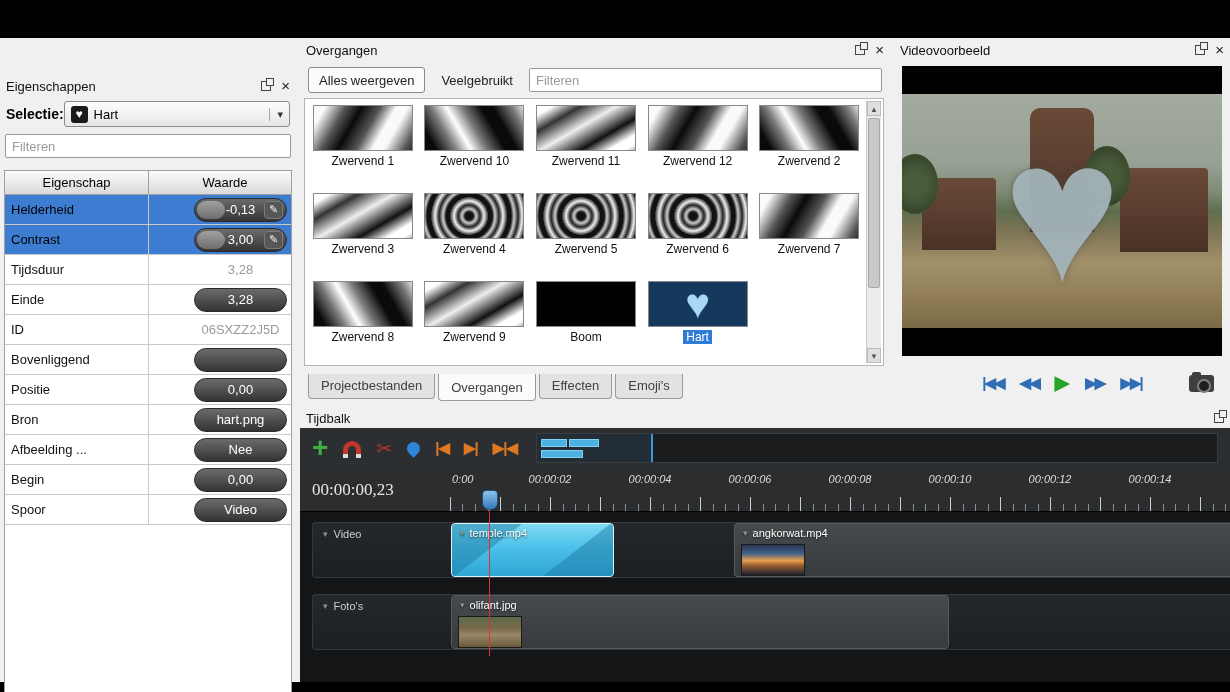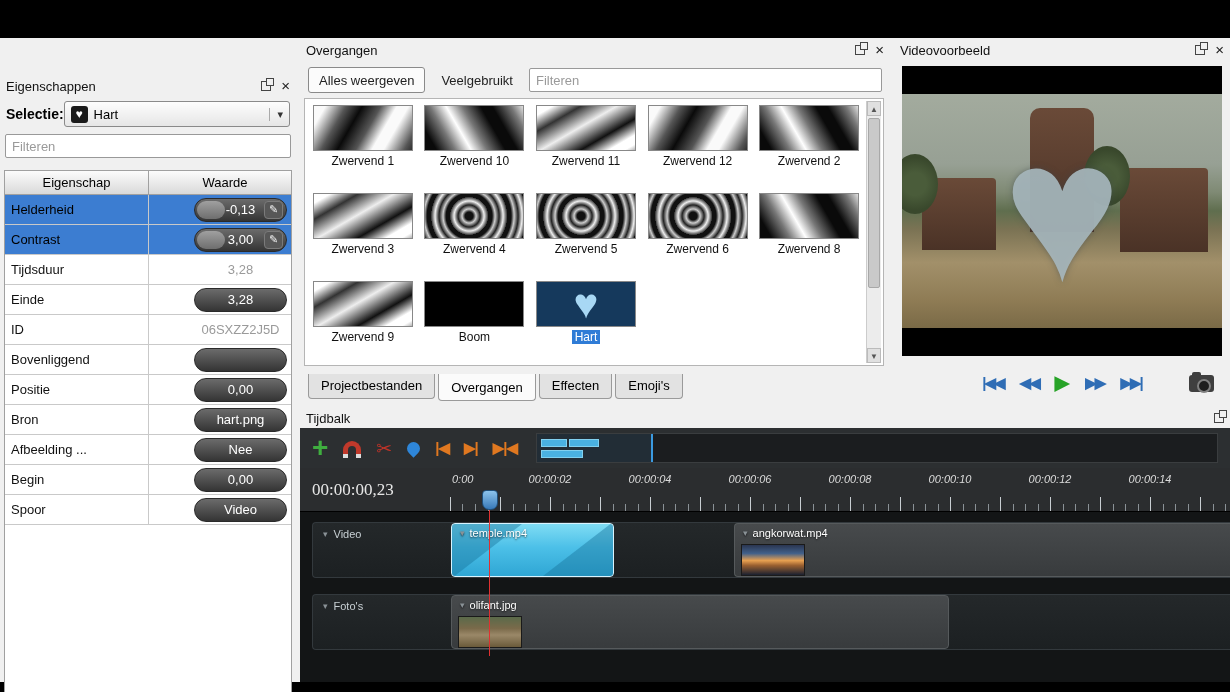--- a/index.html
+++ b/index.html
@@ -55,21 +55,21 @@
   .pz-c { background:repeating-linear-gradient(150deg,#fff 0 8px,#333 22px,#eee 40px,#111 60px,#fff 74px); }
   .pz-n { background:repeating-radial-gradient(circle at 45% 50%,#111 0 4px,#ccc 7px,#222 11px,#eee 15px,#333 19px); }
   .p-boom { background:#000; }
   .p-hart { background:#15395c; }
   .p-hart .hart-glyph { color:#a8d8f4; font-size:42px; line-height:1; }
   .vscroll { position:absolute; top:2px; bottom:2px; right:2px; width:15px; background:#ececec; border-left:1px solid #ccc; }
   .vs-btn { height:15px; font-size:8px; text-align:center; color:#555; line-height:15px; background:#e0e0e0; border:1px solid #bbb; }
   .vs-btn.down { position:absolute; bottom:0; left:0; right:0; }
   .vs-thumb { position:absolute; left:1px; right:1px; top:17px; height:170px; background:#c9c9c9; border:1px solid #a8a8a8; border-radius:2px; }
   .bottom-tabs { position:absolute; left:8px; bottom:4px; height:28px; display:flex; gap:3px; align-items:flex-start; }
-  .btab { padding:4px 12px 5px 12px; font-size:13px; background:#e2e2e2; border:1px solid #9a9a9a; border-top:none; border-radius:0 0 4px 4px; color:#000000; }
+  .btab { padding:4px 12px 5px 12px; font-size:13px; background:#e2e2e2; border:1px solid #9a9a9a; border-top:none; border-radius:0 0 4px 4px; color:#404040; }
   .btab.active { background:#fbfbfb; font-weight:normal; padding-top:6px; }
 
   
   .panel-preview { left:894px; top:0; width:336px; height:368px; }
   .video-box { position:absolute; left:8px; right:8px; top:28px; bottom:50px; background:#000; }
   .scene { position:absolute; left:0; right:0; top:28px; bottom:28px;
     background:linear-gradient(to bottom,#a3ab9e 0%,#97a094 30%,#7f8a74 42%,#5f6e4e 50%,#7b7354 58%,#a2906a 72%,#8f7c55 88%,#7a6a47 100%); overflow:hidden; }
   .tower { position:absolute; background:linear-gradient(#6a4a38,#4a3226); }
   .tower-c { left:128px; top:14px; width:64px; height:124px; border-radius:10px 10px 0 0; }
   .tower-l { left:20px; top:84px; width:74px; height:72px; border-radius:4px 4px 0 0; }
@@ -289,20 +289,24 @@
           </div>
         <div class="trans-item">
             <div class="trans-thumb pz-n"></div>
             <div class="trans-name">Zwervend 5</div>
           </div>
         <div class="trans-item">
             <div class="trans-thumb pz-n"></div>
             <div class="trans-name">Zwervend 6</div>
           </div>
         <div class="trans-item">
+            <div class="trans-thumb pz-a"></div>
+            <div class="trans-name">Zwervend 7</div>
+          </div>
+        <div class="trans-item">
             <div class="trans-thumb pz-b"></div>
             <div class="trans-name">Zwervend 8</div>
           </div>
         <div class="trans-item">
             <div class="trans-thumb pz-c"></div>
             <div class="trans-name">Zwervend 9</div>
           </div>
         <div class="trans-item">
             <div class="trans-thumb p-boom"></div>
             <div class="trans-name">Boom</div>

